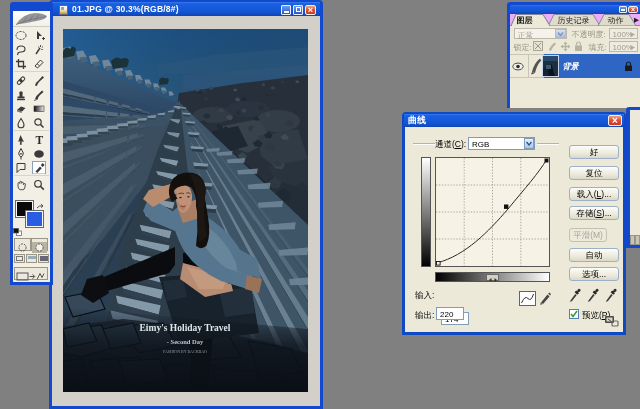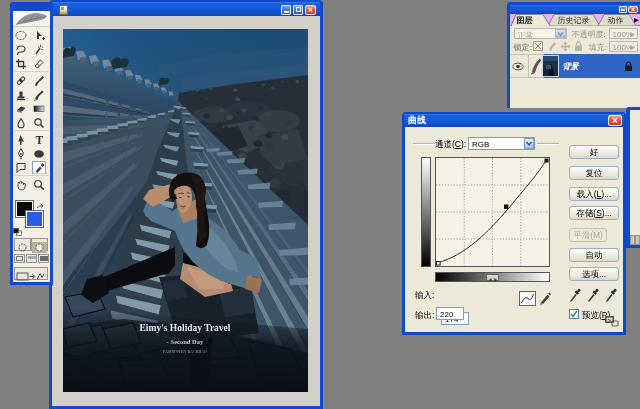--- a/index.html
+++ b/index.html
@@ -16,20 +16,21 @@
   .g8 { font-size:8px; color:#9a968a; }
 </style>
 </head>
 <body>
 
 <div class="abs" style="left:49px; top:0px; width:274px; height:409px; background:#1349ce; border-radius:4px 4px 0 0;">
   <div class="titlebar abs" style="left:3px; top:2px; right:3px; height:14px; font-size:9px; line-height:14px;">
     <span class="abs" style="left:7px; top:2.5px; width:9px; height:10px; background:linear-gradient(180deg,#fdfdf5 0%,#f4ecd4 45%,#d8b870 80%,#b89040 100%); border:1px solid #667;">
         <span class="abs" style="left:1px; top:1px; width:3px; height:3px; background:#8aa;"></span>
       </span>
+    <span style="margin-left:20px; letter-spacing:0.2px; font-size:8.5px;">01.JPG @ 30.3%(RGB/8#)</span>
     <span class="abs wbtn" style="right:29px; top:2.5px; width:10px; height:10px;">
         <span class="abs" style="left:1.5px; bottom:1px; width:5px; height:2px; background:#fff;"></span>
       </span>
     <span class="abs wbtn" style="right:17px; top:2.5px; width:10px; height:10px;">
         <span class="abs" style="left:1.5px; top:1.5px; width:5px; height:4.5px; border:1px solid #fff;"></span>
       </span>
     <span class="abs btn-close" style="right:4px; top:2.5px; width:11px; height:10px; font-size:9px; line-height:8px; text-align:center; font-weight:bold;">×</span>
   </div>
   <div class="abs" style="left:3px; top:16px; right:3px; bottom:3px; background:#d3d0ca;"></div>
   <div class="abs" style="left:14px; top:29px; width:245px; height:363px; filter:blur(0.4px);"><svg width="245" height="363" viewBox="0 0 245 363">
@@ -585,21 +586,21 @@
     <div class="abs" style="left:0; top:12px; width:100%; height:14px;">
       <span class="abs" style="left:4px; top:2px; width:53px; height:11px; background:#f4f2ea; border:1px solid #bcb8aa; color:#a09c8e; padding:1px 0 0 3px;">正常</span>
       <span class="abs" style="left:45px; top:3px; width:11px; height:9px; background:linear-gradient(180deg,#d8e2f4,#a8bce4); border:1px solid #b4bccc;"><svg width="9" height="7">
             <path d="M2,2.5 l2.5,3 2.5,-3" fill="none" stroke="#8494ac" stroke-width="1.2"></path>
           </svg></span>
       <span class="abs" style="left:62px; top:3.5px;">不透明度:</span>
       <span class="abs" style="left:99px; top:2px; width:29px; height:11px; background:#eeece0; border:1px solid #bcb8aa; color:#a09c8e; padding:1px 0 0 3px;">100%</span>
       <span class="abs" style="left:121px; top:4px; color:#b0ac9e; font-size:6px;">▶</span>
     </div>
     <div class="abs" style="left:0; top:26px; width:100%; height:13px;">
-      <span class="abs" style="left:4px; top:2.5px;font-weight:bold;">锁定:</span>
+      <span class="abs" style="left:4px; top:2.5px;">锁定:</span>
       <span class="abs" style="left:23px; top:1.5px; width:10px; height:10px; border:1px solid #a8a496; background:#e6e3d2;"><svg width="8" height="8">
             <path d="M1,1 l6,6 M7,1 l-6,6" stroke="#9a968a" stroke-width="1"></path>
           </svg></span>
       <span class="abs" style="left:37px; top:1px;"><svg width="10" height="11">
             <path d="M2,9 Q3.5,4 8,1.5 L9,3 Q5.5,5.5 4,10 Z" fill="#b6b2a4"></path>
           </svg></span>
       <span class="abs" style="left:50px; top:1px;"><svg width="11" height="11">
             <path d="M5.5,0.5 L7.5,3 H6.2 V4.8 H8 V3.5 L10.5,5.5 L8,7.5 V6.2 H6.2 V8 H7.5 L5.5,10.5 L3.5,8 H4.8 V6.2 H3 V7.5 L0.5,5.5 L3,3.5 V4.8 H4.8 V3 H3.5 Z" fill="#b6b2a4"></path>
           </svg></span>
       <span class="abs" style="left:64px; top:1px;"><svg width="9" height="11">

